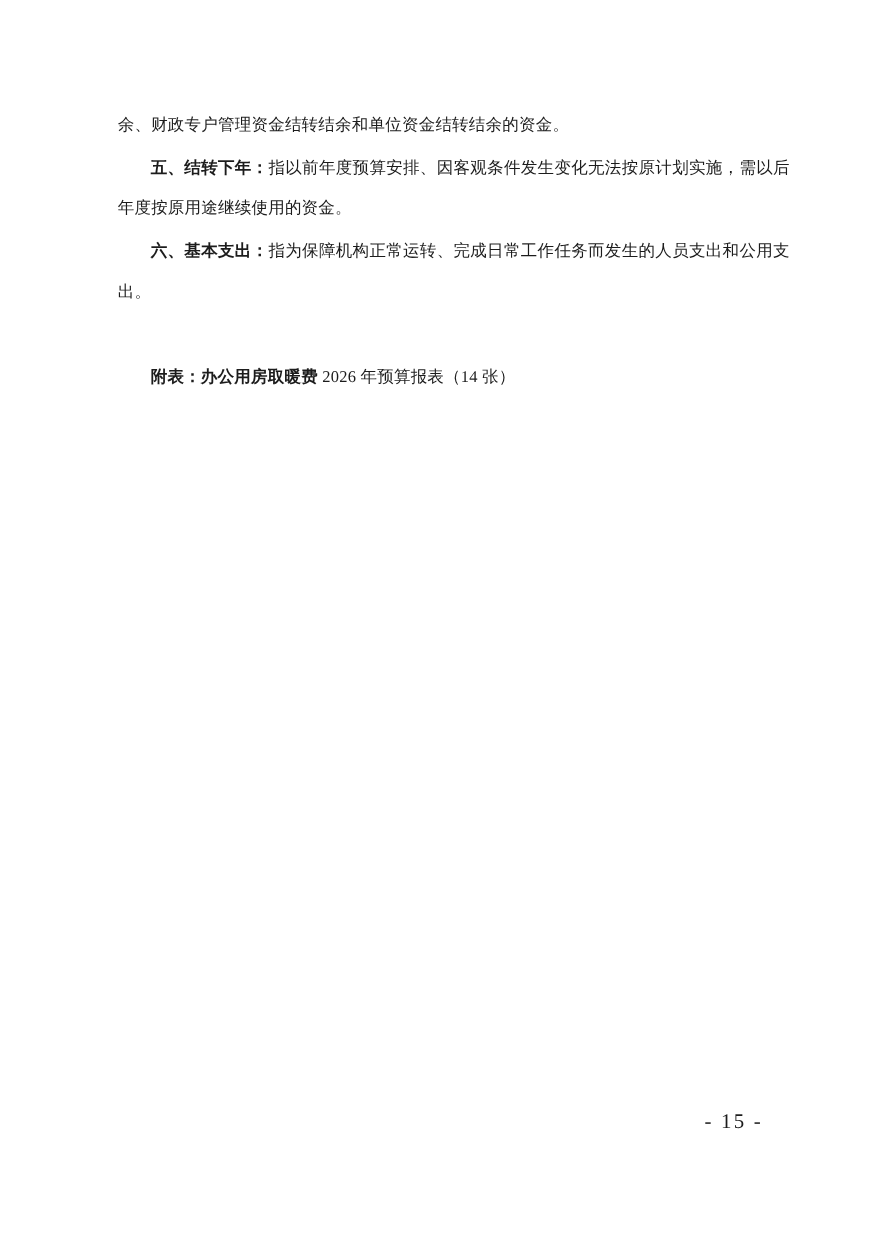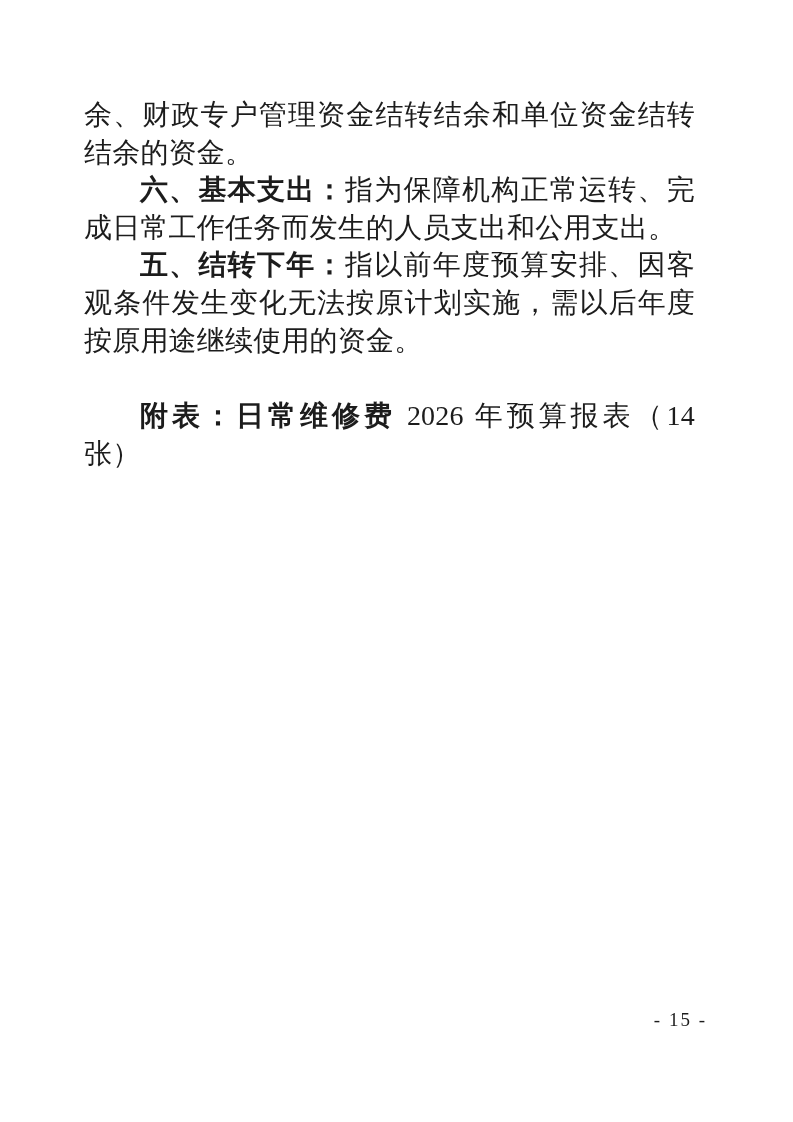--- a/index.html
+++ b/index.html
@@ -15,24 +15,24 @@
     font-family: "Liberation Serif", "DejaVu Serif", serif;
     color: #1c1c1c;
   }
   .page {
     position: absolute;
     inset: 0;
     background: #ffffff;
   }
   .content {
     position: absolute;
-    left: 84px;
+    left: 107px;
     top: 96px;
     width: 611px;
-    font-size: 28px;
+    font-size: 15px;
     line-height: 37.6px;
     text-align: justify;
     text-align-last: left;
     letter-spacing: 0.2px;
   }
   .para {
     margin: 0;
     text-indent: 2em;
   }
   .para.no-indent {
@@ -46,37 +46,37 @@
     margin: 38px 0 0 0;
     text-indent: 2em;
   }
   .footer {
     position: absolute;
     top: 1009px;
     left: 627px;
     width: 80px;
     font-size: 19px;
     letter-spacing: 2px;
-    text-align: right;
+    text-align: center;
     color: #1c1c1c;
   }
 </style>
 </head>
 <body>
 
 <div class="page">
   <div class="content">
 
     <p class="para no-indent"><span>余、财政专户管理资金结转结余和单位资金结转结余的资金。</span></p>
 
+    <p class="para"><span class="lead">五、结转下年：</span><span>指以前年度预算安排、因客观条件发生变化无法按原计划实施，需以后年度按原用途继续使用的资金。</span></p>
+
     <p class="para"><span class="lead">六、基本支出：</span><span>指为保障机构正常运转、完成日常工作任务而发生的人员支出和公用支出。</span></p>
-
-    <p class="para"><span class="lead">五、结转下年：</span><span>指以前年度预算安排、因客观条件发生变化无法按原计划实施，需以后年度按原用途继续使用的资金。</span></p>
 
 
 
 
-    <p class="para attachment"><span class="lead">附表：日常维修费</span><span> 2026 年预算报表（14 张）</span></p>
+    <p class="para attachment"><span class="lead">附表：办公用房取暖费</span><span> 2026 年预算报表（14 张）</span></p>
 
   </div>
 
   <div class="footer">- 15 -</div>
 </div>
 
 </body></html>

